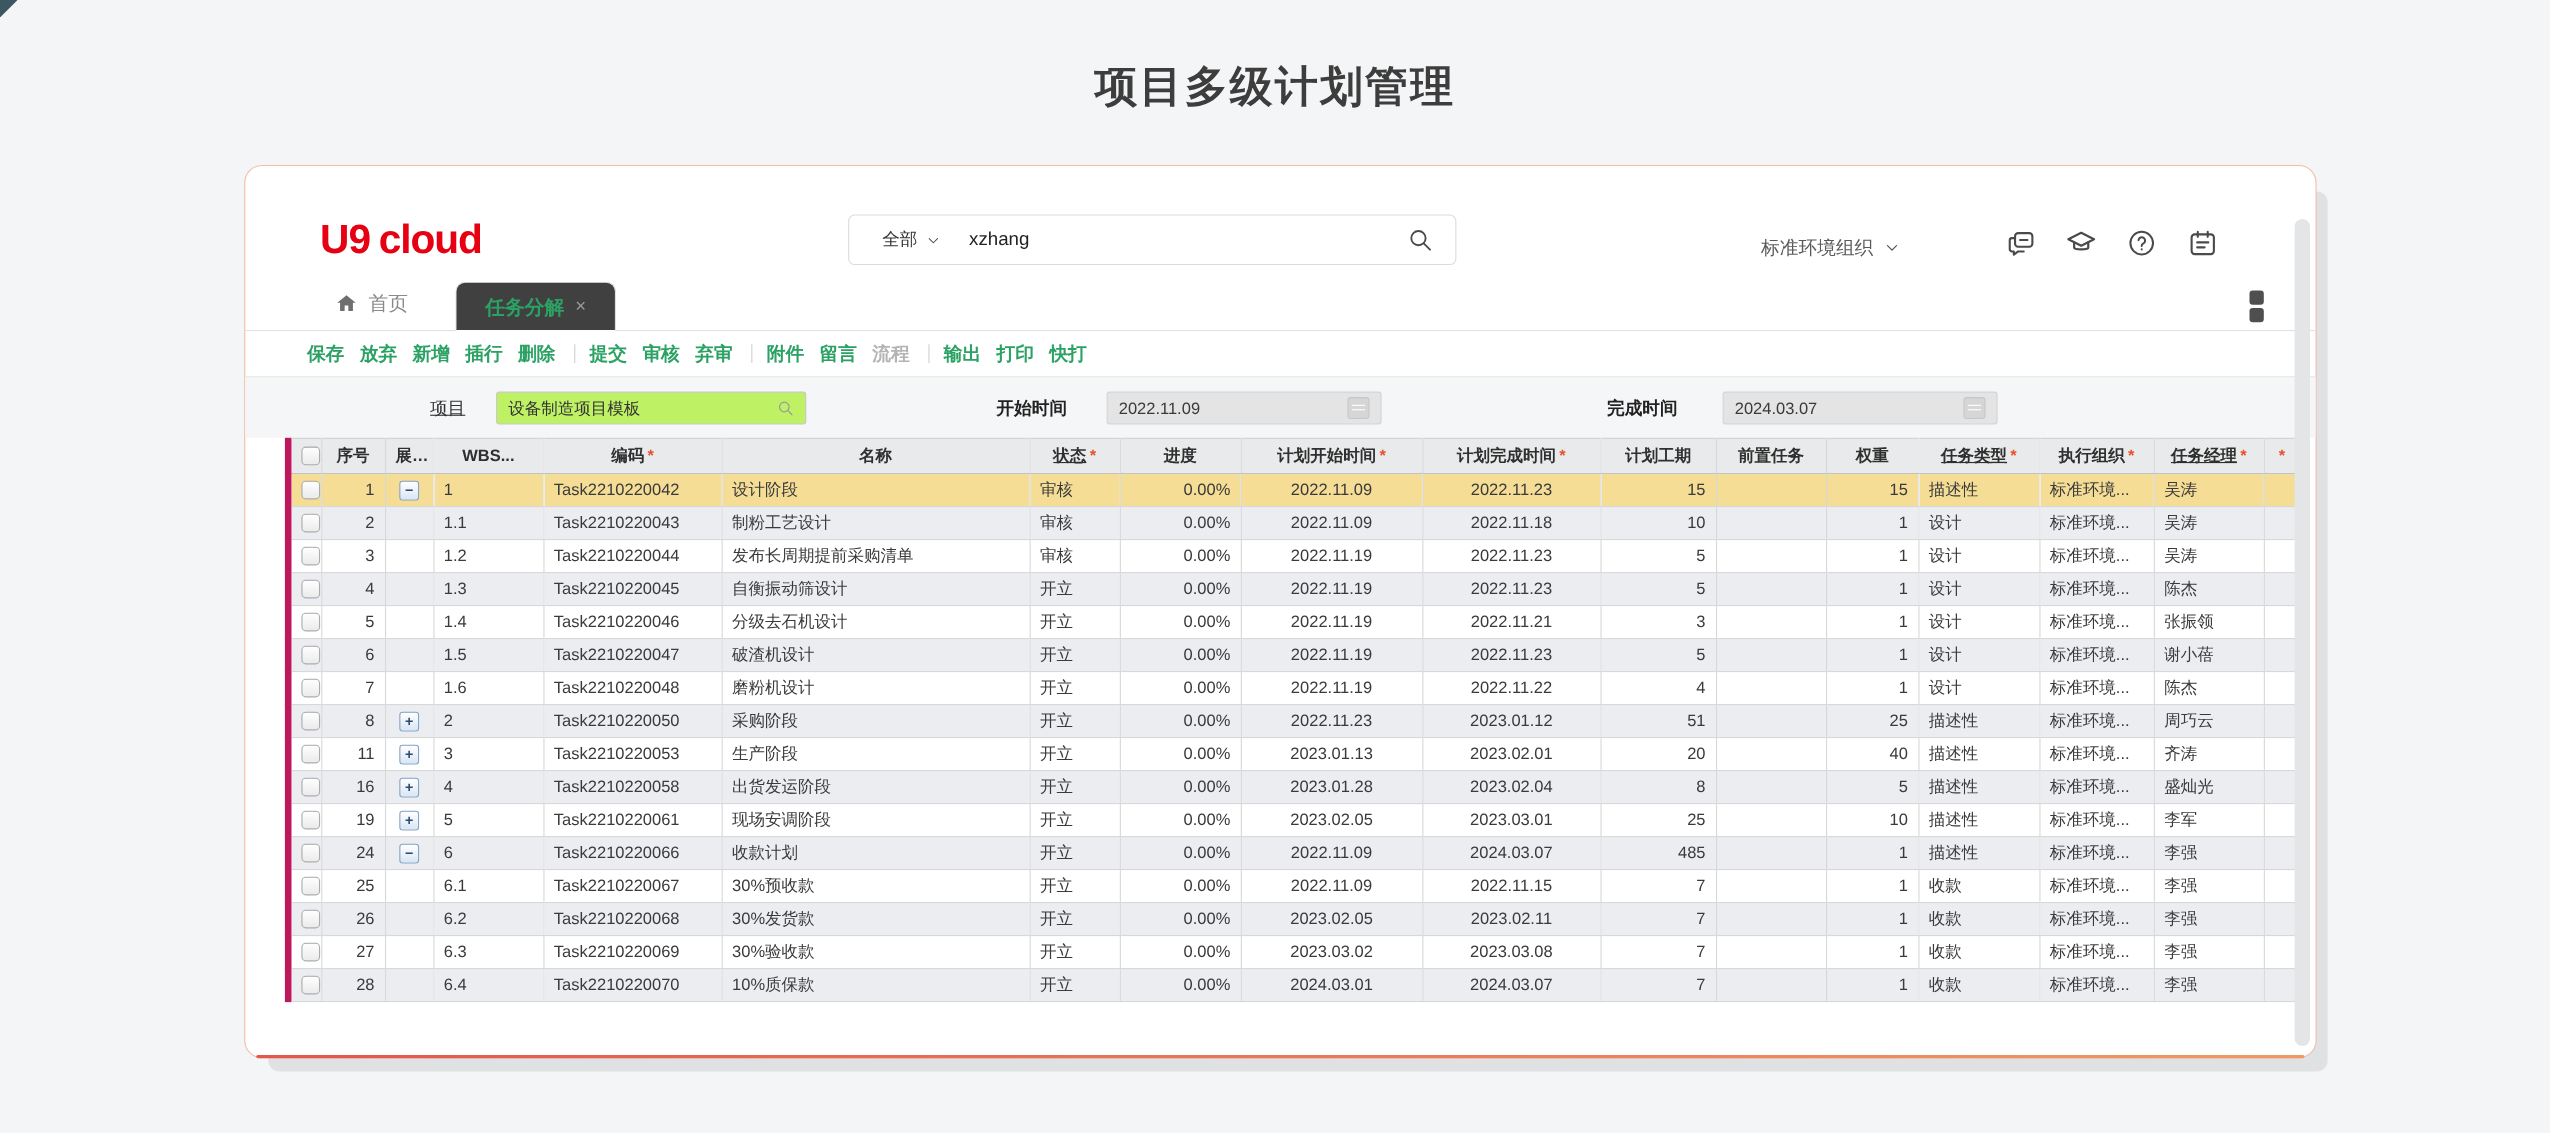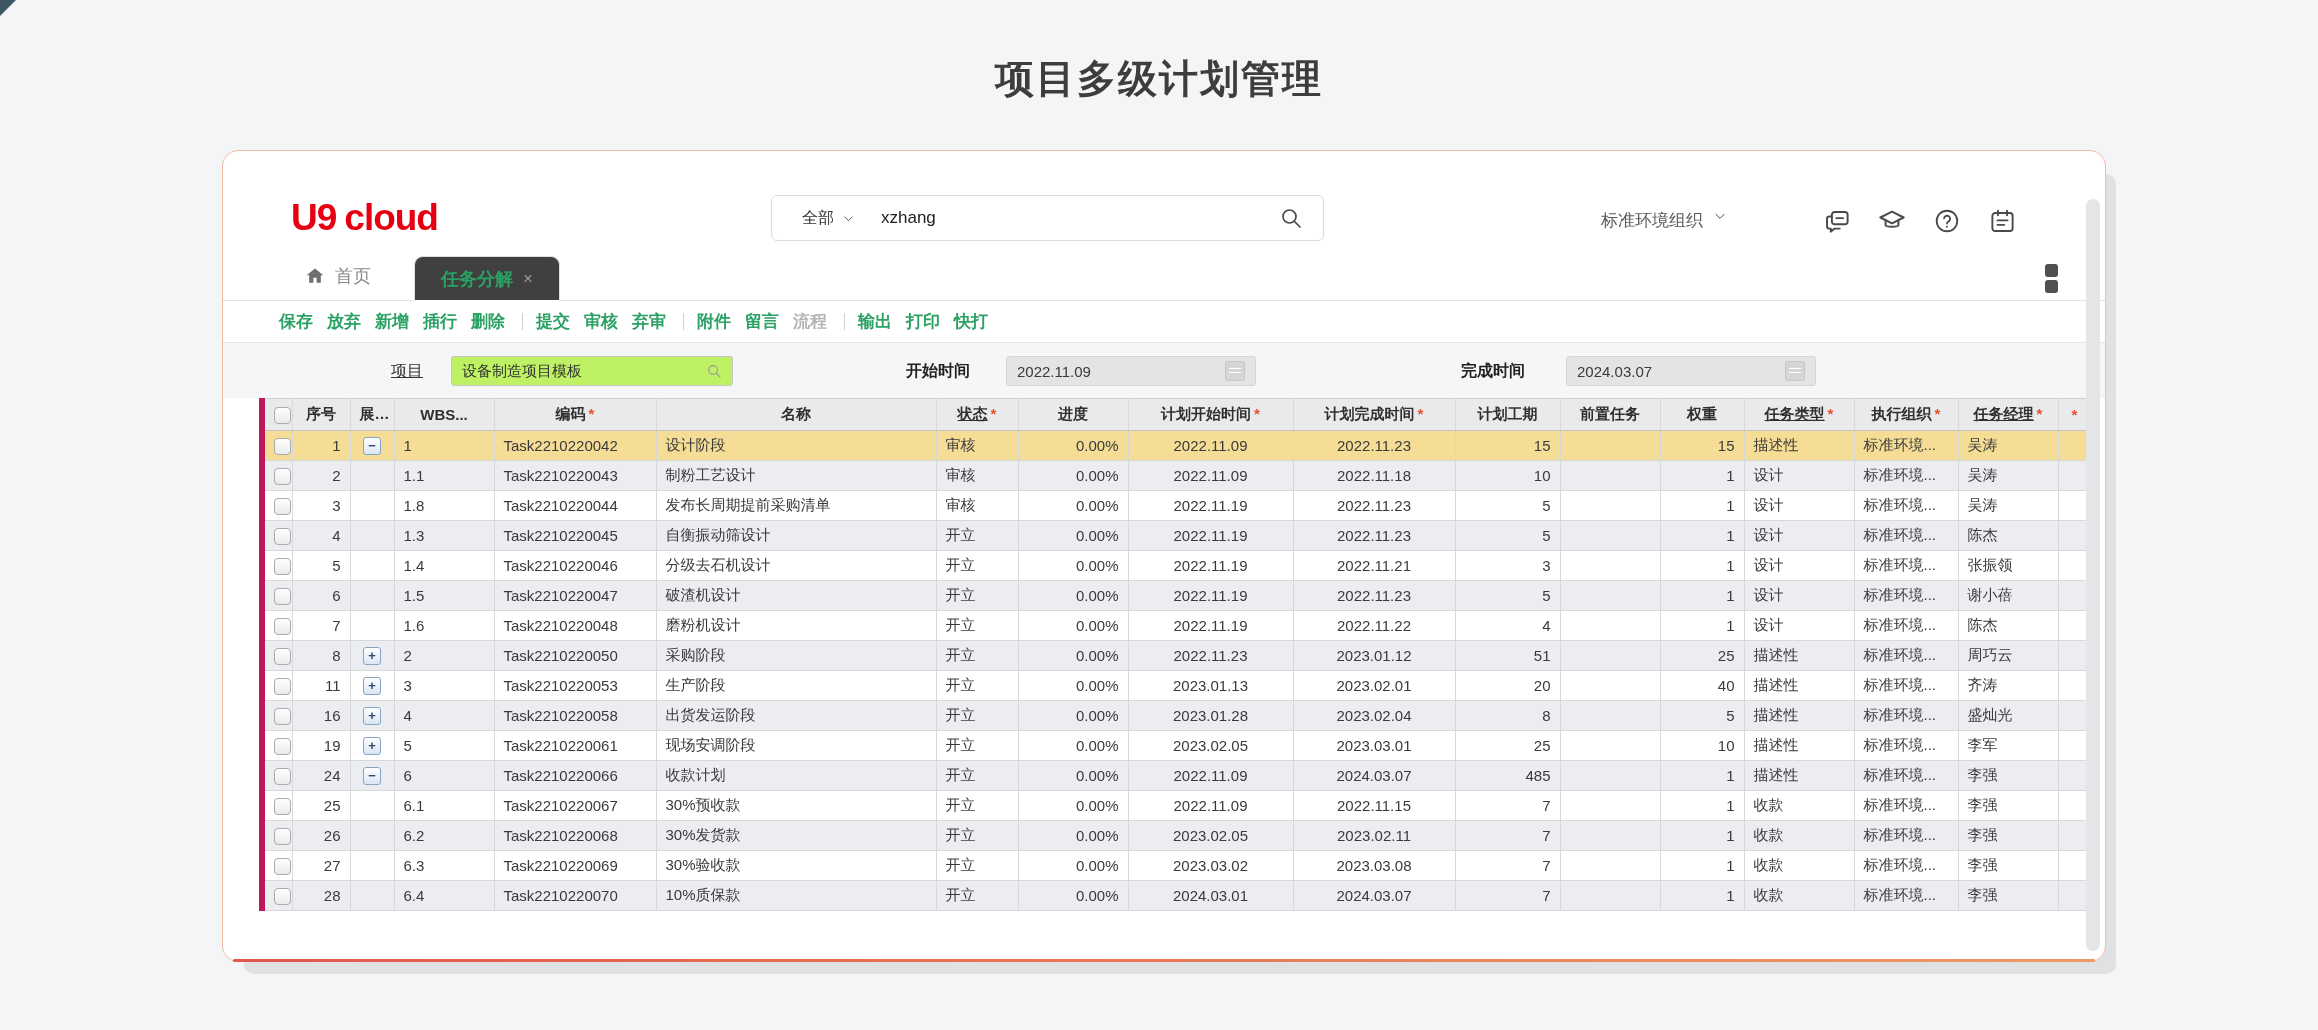--- a/index.html
+++ b/index.html
@@ -22,21 +22,21 @@
 
   
   .logo { position:absolute; left:68px; top:46px; font-size:37px; font-weight:900;
     color:#e60012; letter-spacing:-1px; }
   .logo .l2 { margin-left:8px; }
   .searchbox { position:absolute; left:548px; top:44px; width:553px; height:46px;
     border:1px solid #dcdcdc; border-radius:6px; background:#fff;
     display:flex; align-items:center; padding:0 20px 0 30px; }
   .searchbox .scope { font-size:16px; color:#333; display:flex; align-items:center; gap:8px; cursor:pointer; }
   .searchbox .query { font-size:17px; color:#222; margin-left:26px; flex:1; }
-  .org { position:absolute; left:1378px; top:58px; height:32px; display:flex; align-items:flex-start;
+  .org { position:absolute; left:1378px; top:58px; height:32px; display:flex; align-items:center;
     gap:10px; font-size:17px; color:#5a5a5a; cursor:pointer; }
   .hicons { position:absolute; left:1600px; top:56px; display:flex; gap:27px; align-items:center; }
   .hicons .ic { width:28px; height:28px; display:flex; align-items:center; justify-content:center; cursor:pointer; }
   svg.ln { fill:none; stroke:#4a4a4a; stroke-width:1.7; stroke-linecap:round; stroke-linejoin:round; }
 
   
   .tabbar { position:absolute; left:0; top:105px; width:100%; height:45px; border-bottom:1px solid #e2e2e2; }
   .home-tab { position:absolute; left:82px; top:8px; display:flex; align-items:center; gap:10px;
     font-size:18px; color:#8a8a8a; cursor:pointer; }
   .active-tab { position:absolute; left:191px; top:0; width:146px; height:45px;
@@ -300,21 +300,21 @@
               <td class="ar">1</td>
               <td class="al">设计</td>
               <td class="al">标准环境...</td>
               <td class="al">吴涛</td>
               <td class="al"></td>
             </tr>
             <tr class="plain">
               <td class="cb"><span class="checkbox"></span></td>
               <td class="ar">3</td>
               <td class="ac"></td>
-              <td class="al">1.8</td>
+              <td class="al">1.2</td>
               <td class="al">Task2210220044</td>
               <td class="al">发布长周期提前采购清单</td>
               <td class="al">审核</td>
               <td class="ar">0.00%</td>
               <td class="ac">2022.11.19</td>
               <td class="ac">2022.11.23</td>
               <td class="ar">5</td>
               <td class="al"></td>
               <td class="ar">1</td>
               <td class="al">设计</td>

